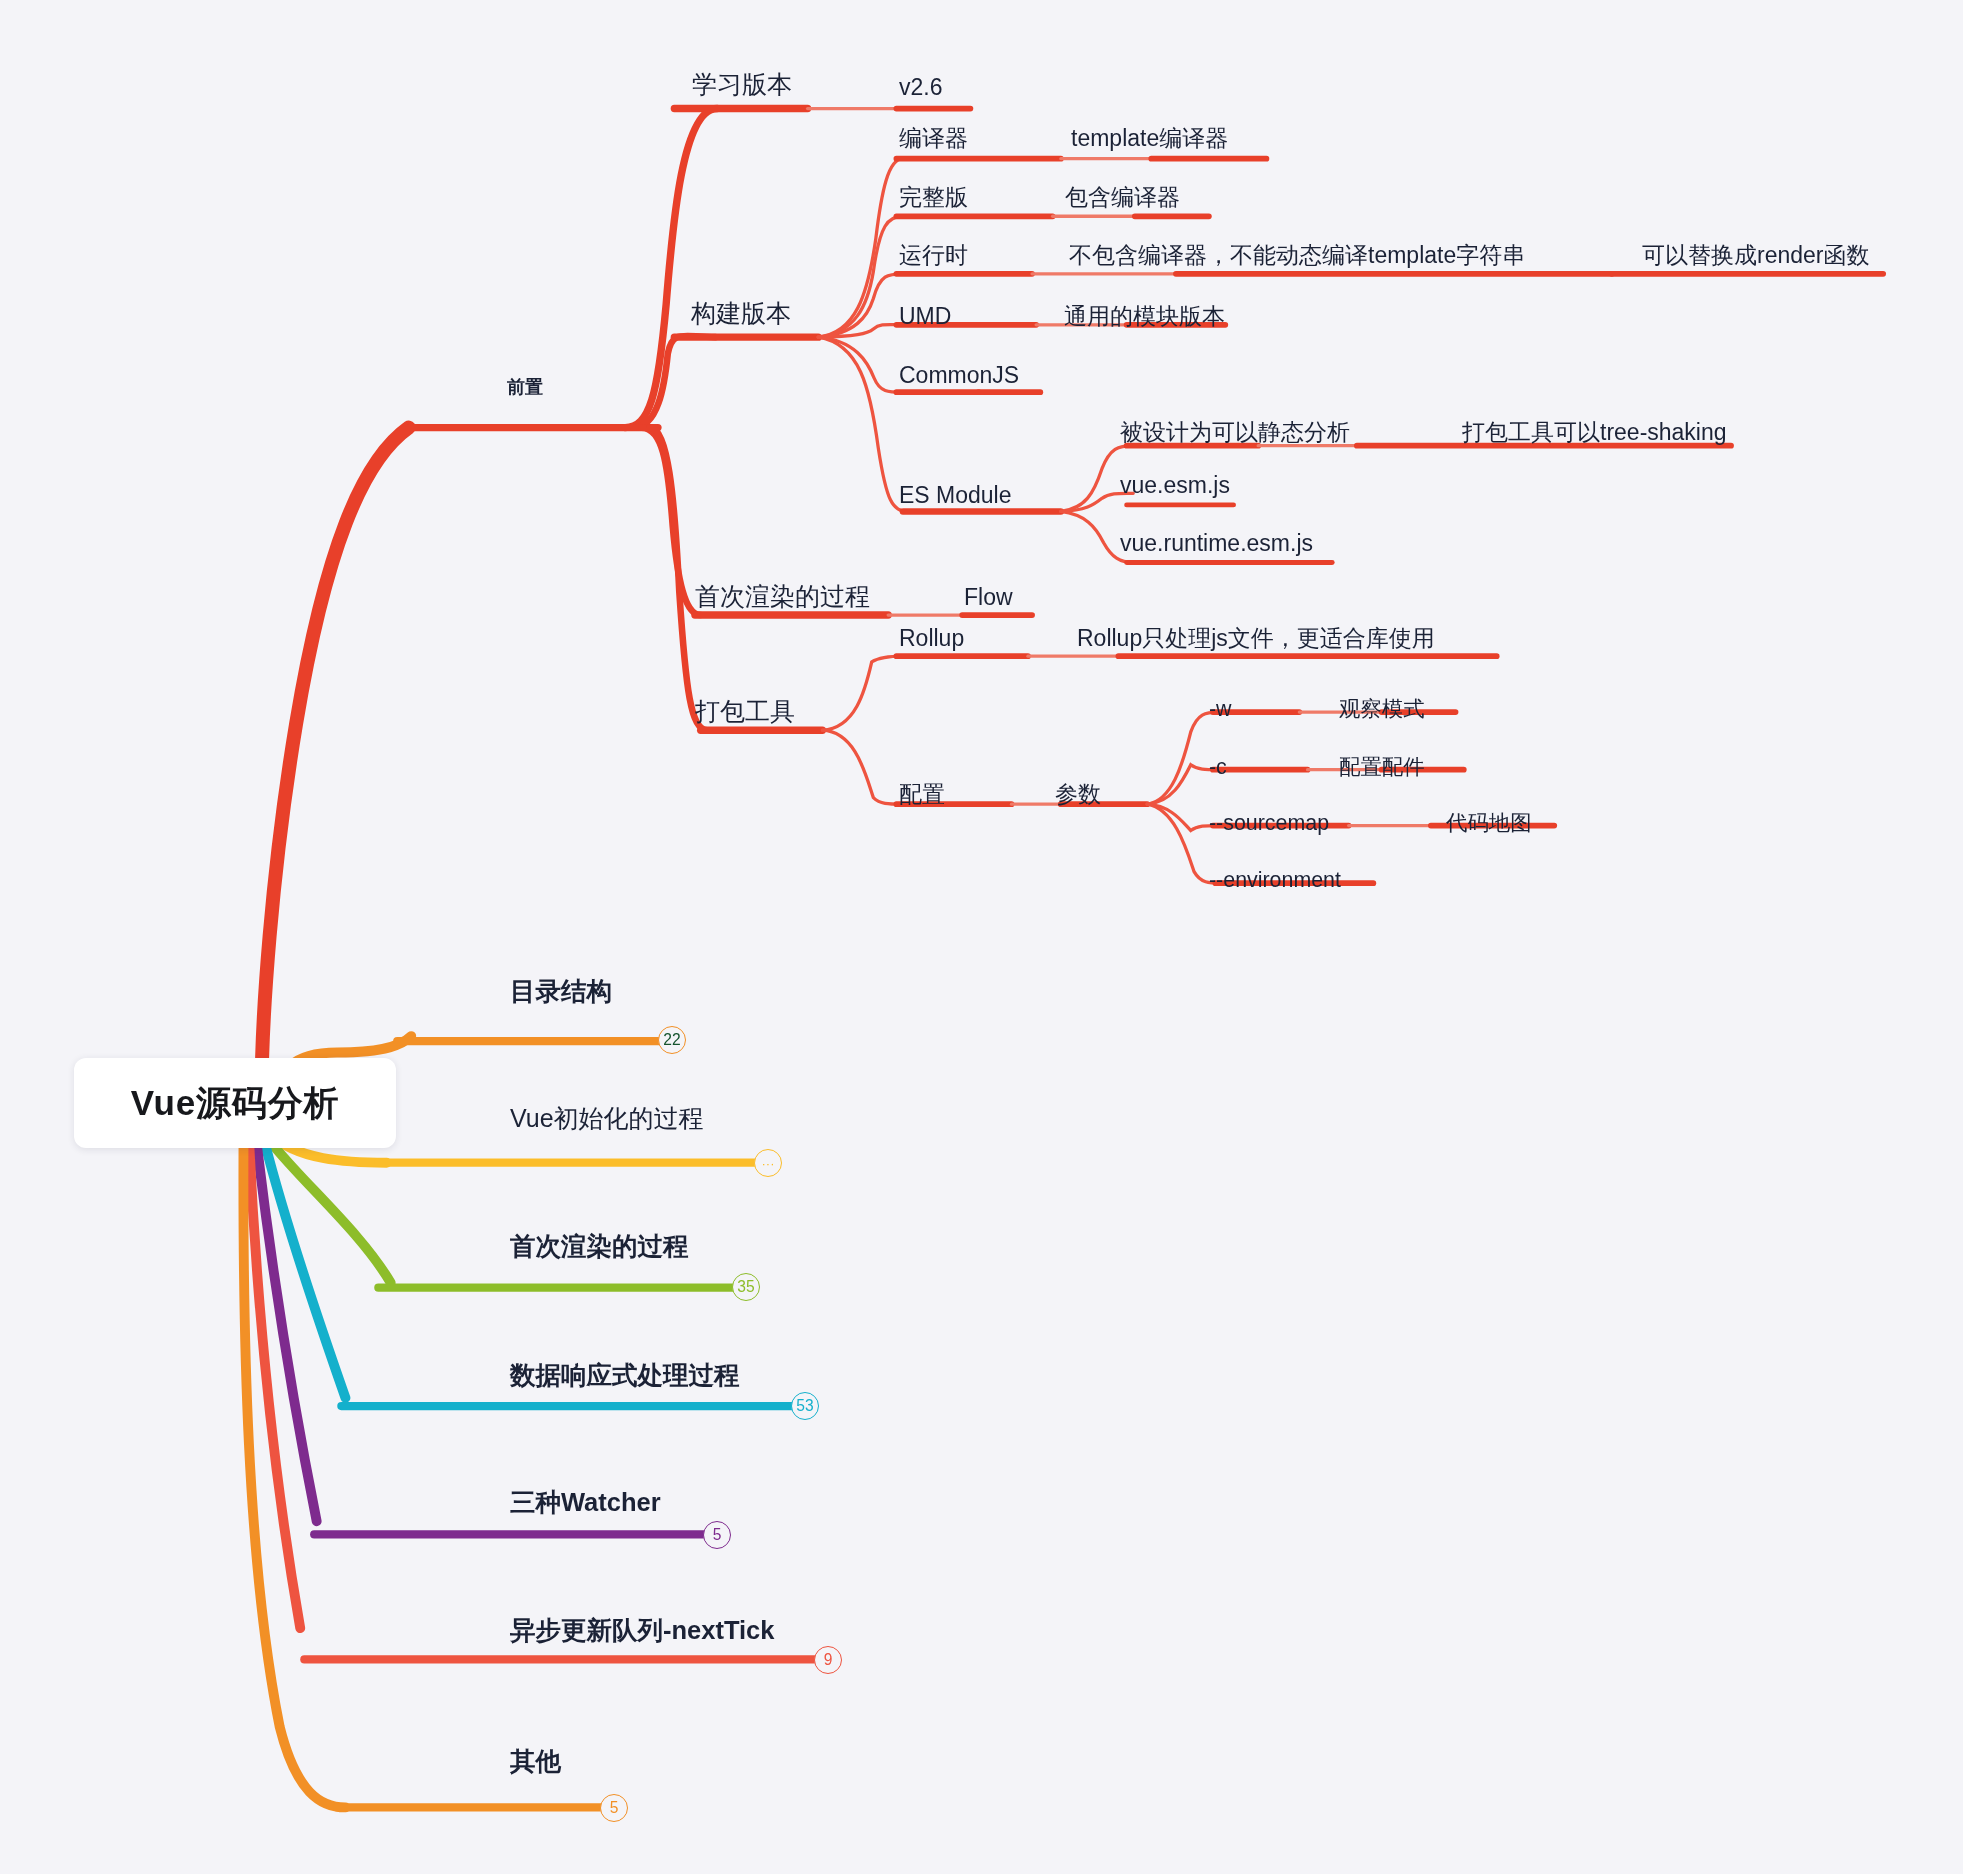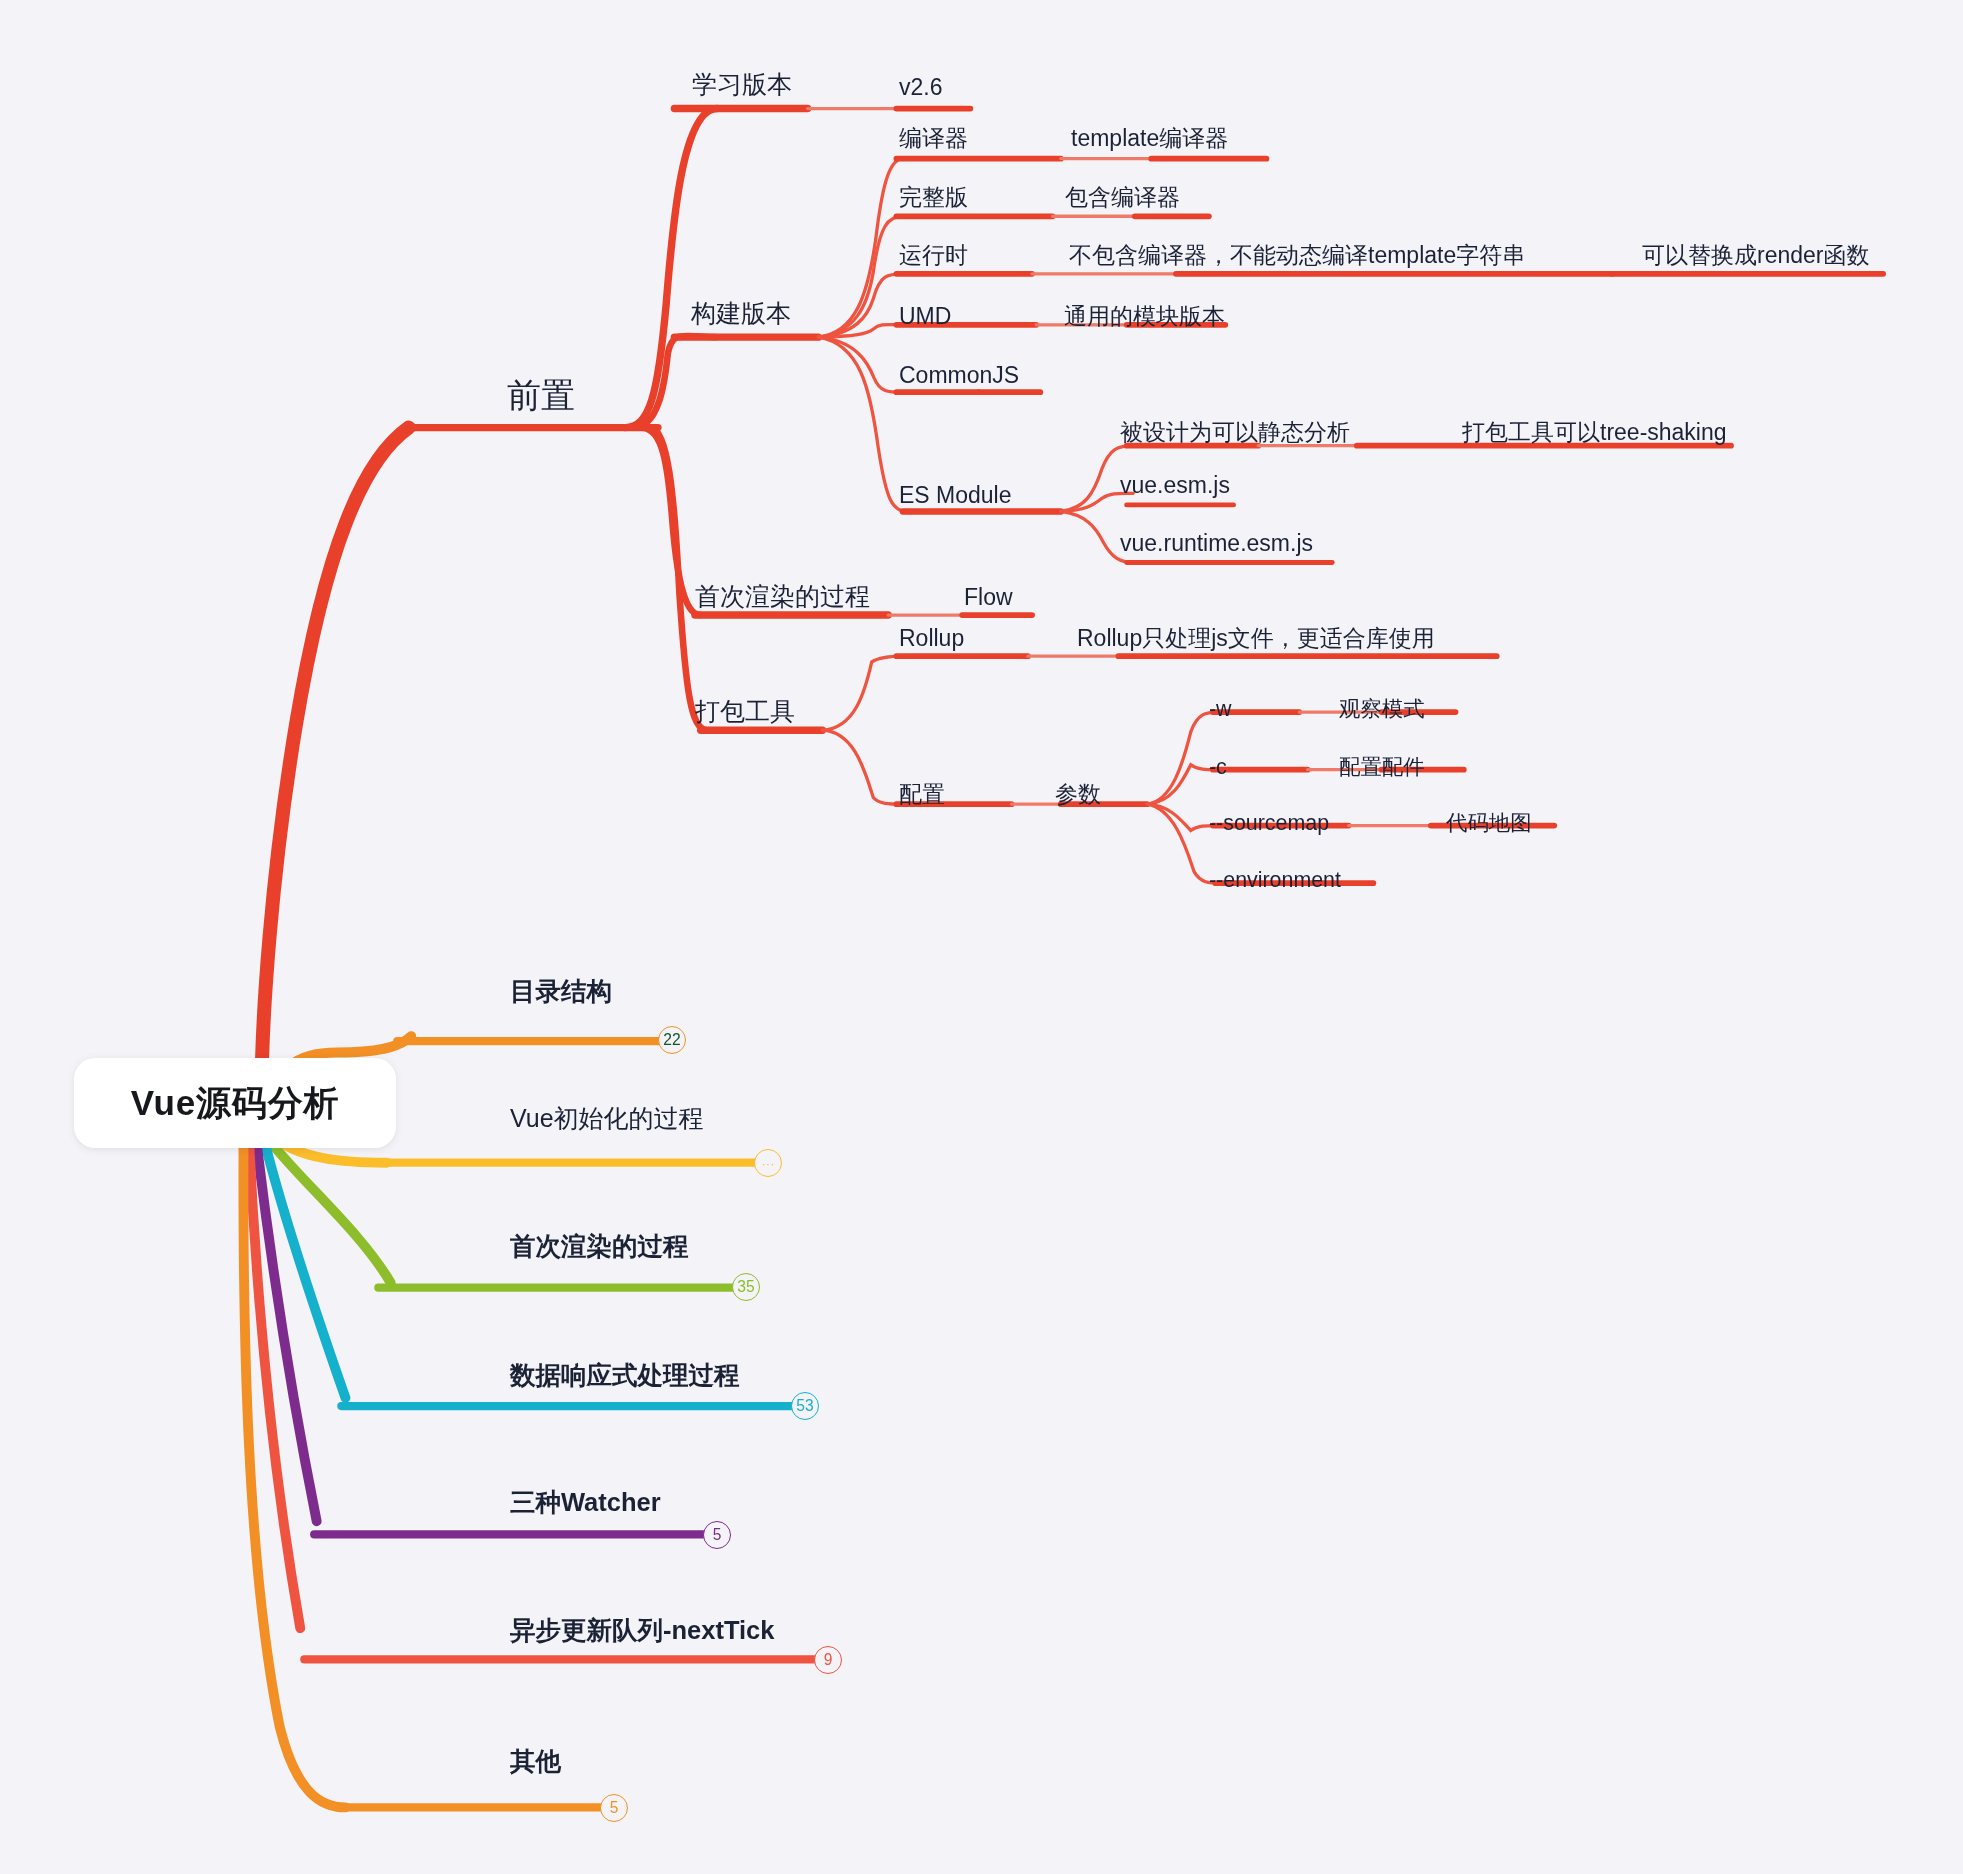--- a/index.html
+++ b/index.html
@@ -50,41 +50,41 @@
     letter-spacing: 0.8px;
     margin-top: 1.6px;
   }
   .trial-sub b { font-weight: bold; }
   .trial-sub span { color: #ffd9d3; }
 
   
   .root-topic {
     position: absolute;
     background: #ffffff;
-    border-radius: 21px;
+    border-radius: 12px;
     box-shadow: 0 1.6px 7.4px rgba(40,40,70,0.10);
     display: flex;
     align-items: center;
     justify-content: center;
     font-size: 35px;
     font-weight: bold;
     color: #17181c;
     letter-spacing: 0.8px;
   }
 
   
   .node {
     position: absolute;
     color: #1b2236;
     white-space: nowrap;
     line-height: 1;
   }
   .node.lvl1 {
-    font-size: 34px;
-    font-weight: normal;
+    font-size: 18px;
+    font-weight: bold;
   }
   .node.lvl1b {
     font-size: 25px;
     font-weight: normal;
   }
   .node.lvl2 {
     font-size: 23px;
     font-weight: normal;
   }
   .node.lvl3 {

